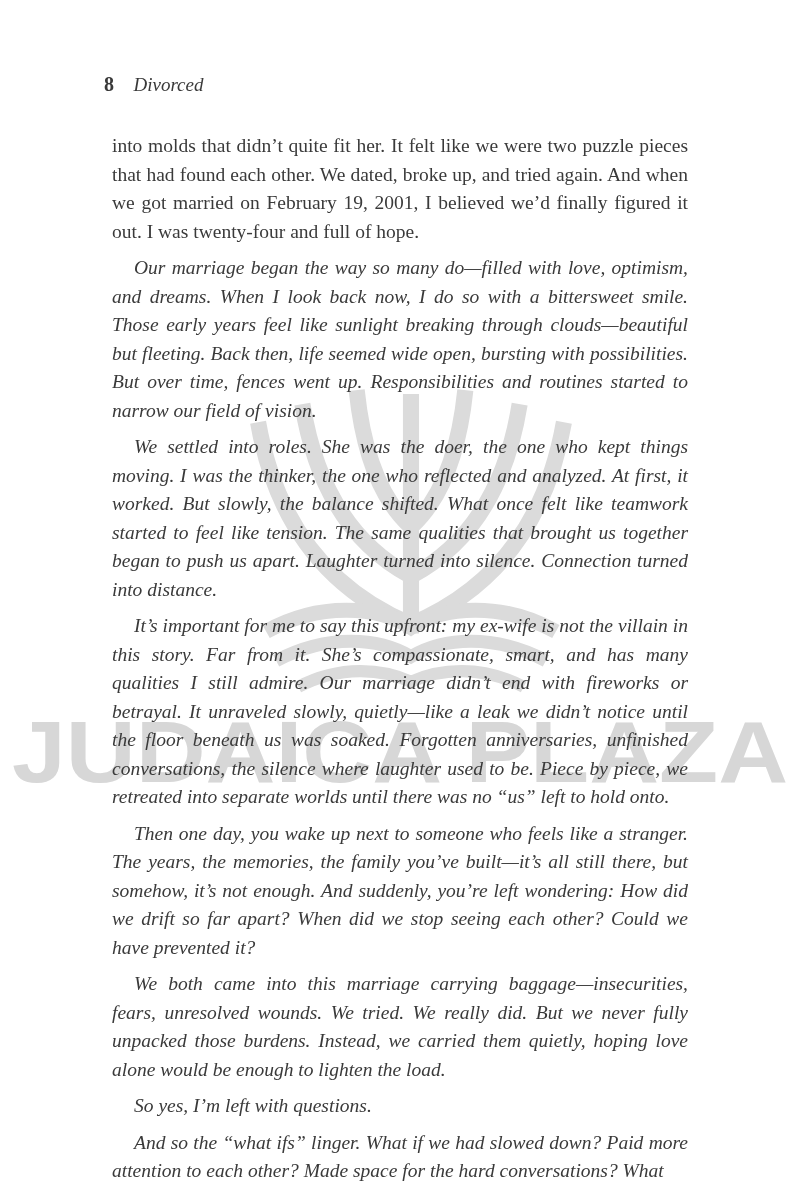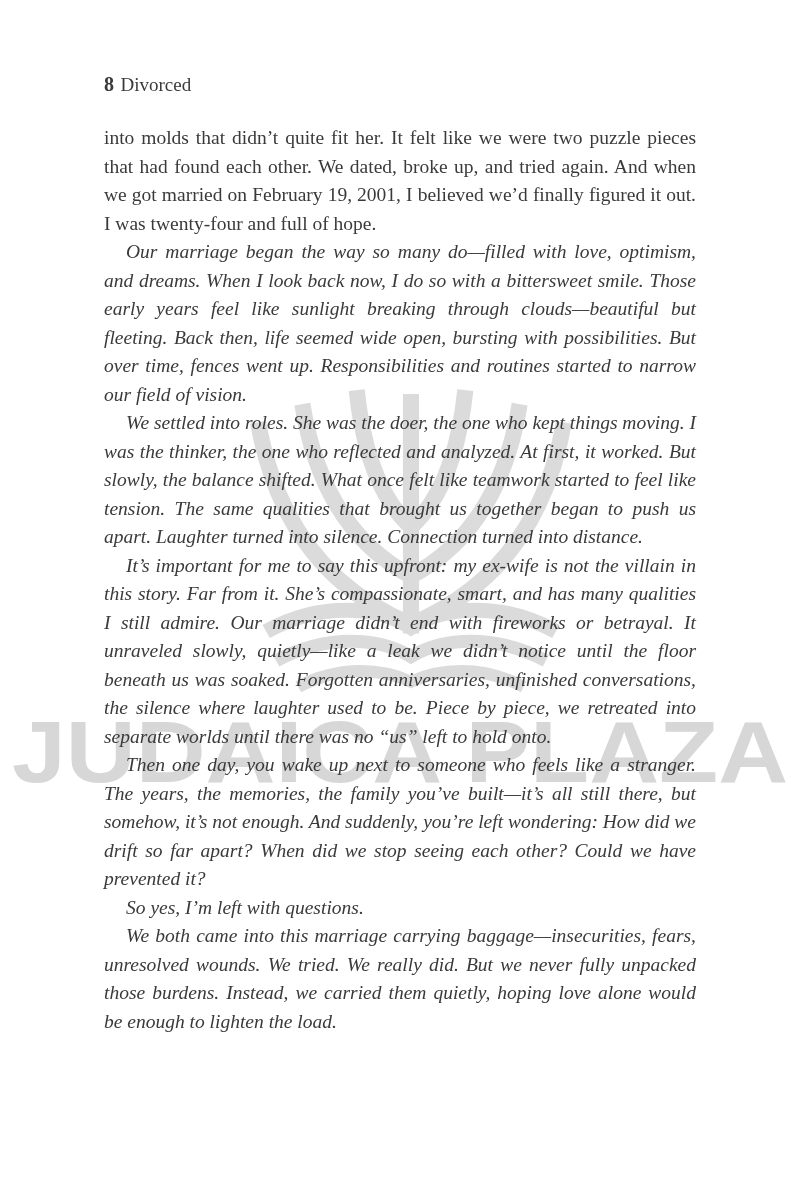--- a/index.html
+++ b/index.html
@@ -12,31 +12,31 @@
     color:#3a3a3a;
   }
   
   .running-header{
     position:absolute;
     top:72px;left:104px;
     font-size:20px;line-height:24px;
     z-index:2;
   }
   .page-num{font-weight:700;letter-spacing:0.5px;}
-  .book-title{margin-left:6px;font-size:19px;}
+  .book-title{font-style:italic;margin-left:19px;font-size:19px;}
   
   .body-text{
     position:absolute;
     top:124px;left:104px;width:592px;
     font-size:19.5px;
     line-height:28.5px;
     text-align:justify;
     z-index:2;
   }
-  .para{margin:0;}
+  .para{margin:8px;}
   .para.indent{text-indent:22px;font-style:italic;}
   
   .wm-text{
     position:absolute;
     top:708px;left:50%;
     transform:translateX(-50%) scaleX(1.10);
     transform-origin:center;
     font-family:"Liberation Sans", sans-serif;
     font-weight:700;
     font-size:88px;line-height:88px;
@@ -74,17 +74,18 @@
   <div class="running-header">
     <span class="page-num">8</span><span class="book-title">Divorced</span>
   </div>
 
   <div class="body-text">
       <p class="para">into molds that didn’t quite fit her. It felt like we were two puzzle pieces that had found each other. We dated, broke up, and tried again. And when we got married on February 19, 2001, I believed we’d finally figured it out. I was twenty-four and full of hope.</p>
       <p class="para indent">Our marriage began the way so many do—filled with love, optimism, and dreams. When I look back now, I do so with a bittersweet smile. Those early years feel like sunlight breaking through clouds—beautiful but fleeting. Back then, life seemed wide open, bursting with possibilities. But over time, fences went up. Responsibilities and routines started to narrow our field of vision.</p>
       <p class="para indent">We settled into roles. She was the doer, the one who kept things moving. I was the thinker, the one who reflected and analyzed. At first, it worked. But slowly, the balance shifted. What once felt like teamwork started to feel like tension. The same qualities that brought us together began to push us apart. Laughter turned into silence. Connection turned into distance.</p>
       <p class="para indent">It’s important for me to say this upfront: my ex-wife is not the villain in this story. Far from it. She’s compassionate, smart, and has many qualities I still admire. Our marriage didn’t end with fireworks or betrayal. It unraveled slowly, quietly—like a leak we didn’t notice until the floor beneath us was soaked. Forgotten anniversaries, unfinished conversations, the silence where laughter used to be. Piece by piece, we retreated into separate worlds until there was no “us” left to hold onto.</p>
       <p class="para indent">Then one day, you wake up next to someone who feels like a stranger. The years, the memories, the family you’ve built—it’s all still there, but somehow, it’s not enough. And suddenly, you’re left wondering: How did we drift so far apart? When did we stop seeing each other? Could we have prevented it?</p>
+      <p class="para indent">We both came into this marriage carrying baggage—insecurities, fears, unresolved wounds. We tried. We really did. But we never fully unpacked those burdens. Instead, we carried them quietly, hoping love alone would be enough to lighten the load.</p>
       <p class="para indent">So yes, I’m left with questions.</p>
-      <p class="para indent">We both came into this marriage carrying baggage—insecurities, fears, unresolved wounds. We tried. We really did. But we never fully unpacked those burdens. Instead, we carried them quietly, hoping love alone would be enough to lighten the load.</p>
+      <p class="para indent">And so the “what ifs” linger. What if we had slowed down? Paid more attention to each other? Made space for the hard conversations? What</p>
     </div>
 
 </div>
 
 </body></html>

